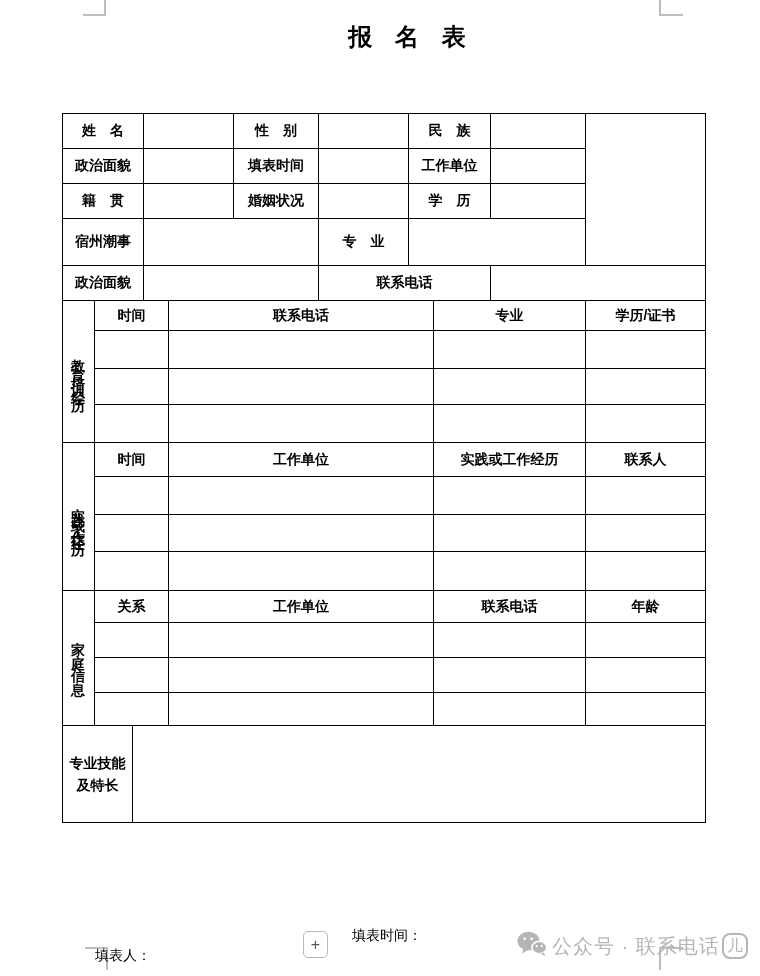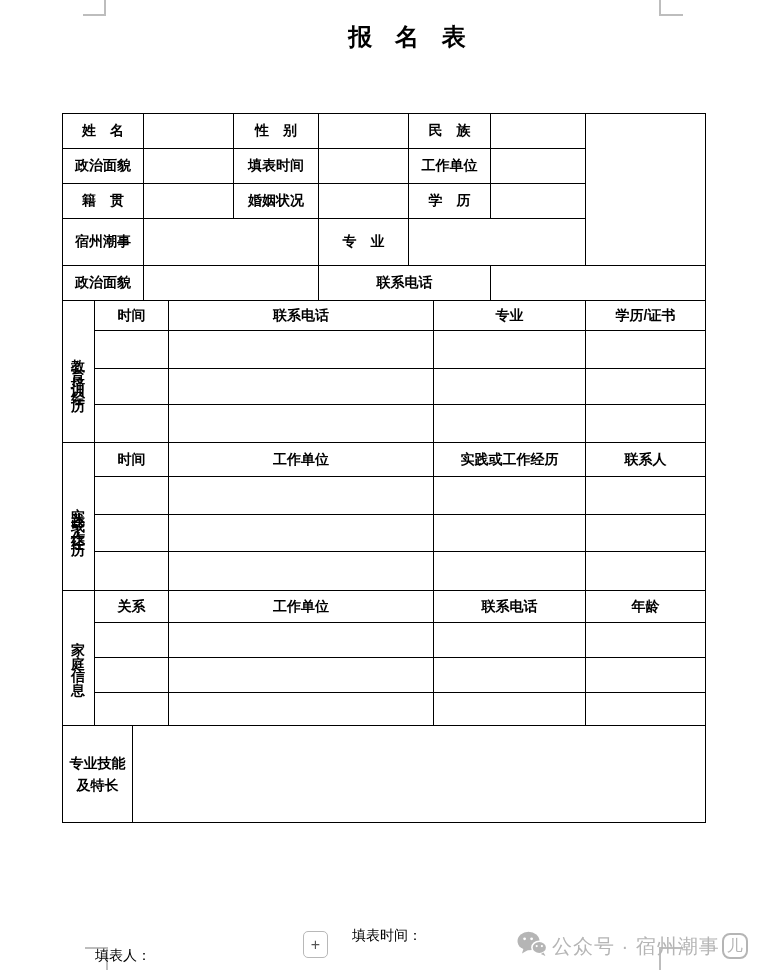--- a/index.html
+++ b/index.html
@@ -256,17 +256,17 @@
         <ellipse cx="11.5" cy="10" rx="11" ry="9.3" fill="#b5b5b5"></ellipse>
         <path d="M6.5 17.5 L5 22.5 L11 19 Z" fill="#b5b5b5"></path>
         <circle cx="7.6" cy="7.8" r="1.4" fill="#ffffff"></circle>
         <circle cx="14.6" cy="7.8" r="1.4" fill="#ffffff"></circle>
         <ellipse cx="22.3" cy="16.5" rx="7.4" ry="6.3" fill="#b5b5b5" stroke="#ffffff" stroke-width="1.6"></ellipse>
         <path d="M26.5 21.5 L28.6 25 L23.8 23 Z" fill="#b5b5b5"></path>
         <circle cx="19.7" cy="15.1" r="1.1" fill="#ffffff"></circle>
         <circle cx="24.9" cy="15.1" r="1.1" fill="#ffffff"></circle>
       </svg>
     </span>
-    <span class="wm-text">公众号 · 宿州潮事</span>
+    <span class="wm-text">公众号 · 联系电话</span>
     <span class="wm-box">儿</span>
   </div>
 
 </div>
 
 </body></html>

